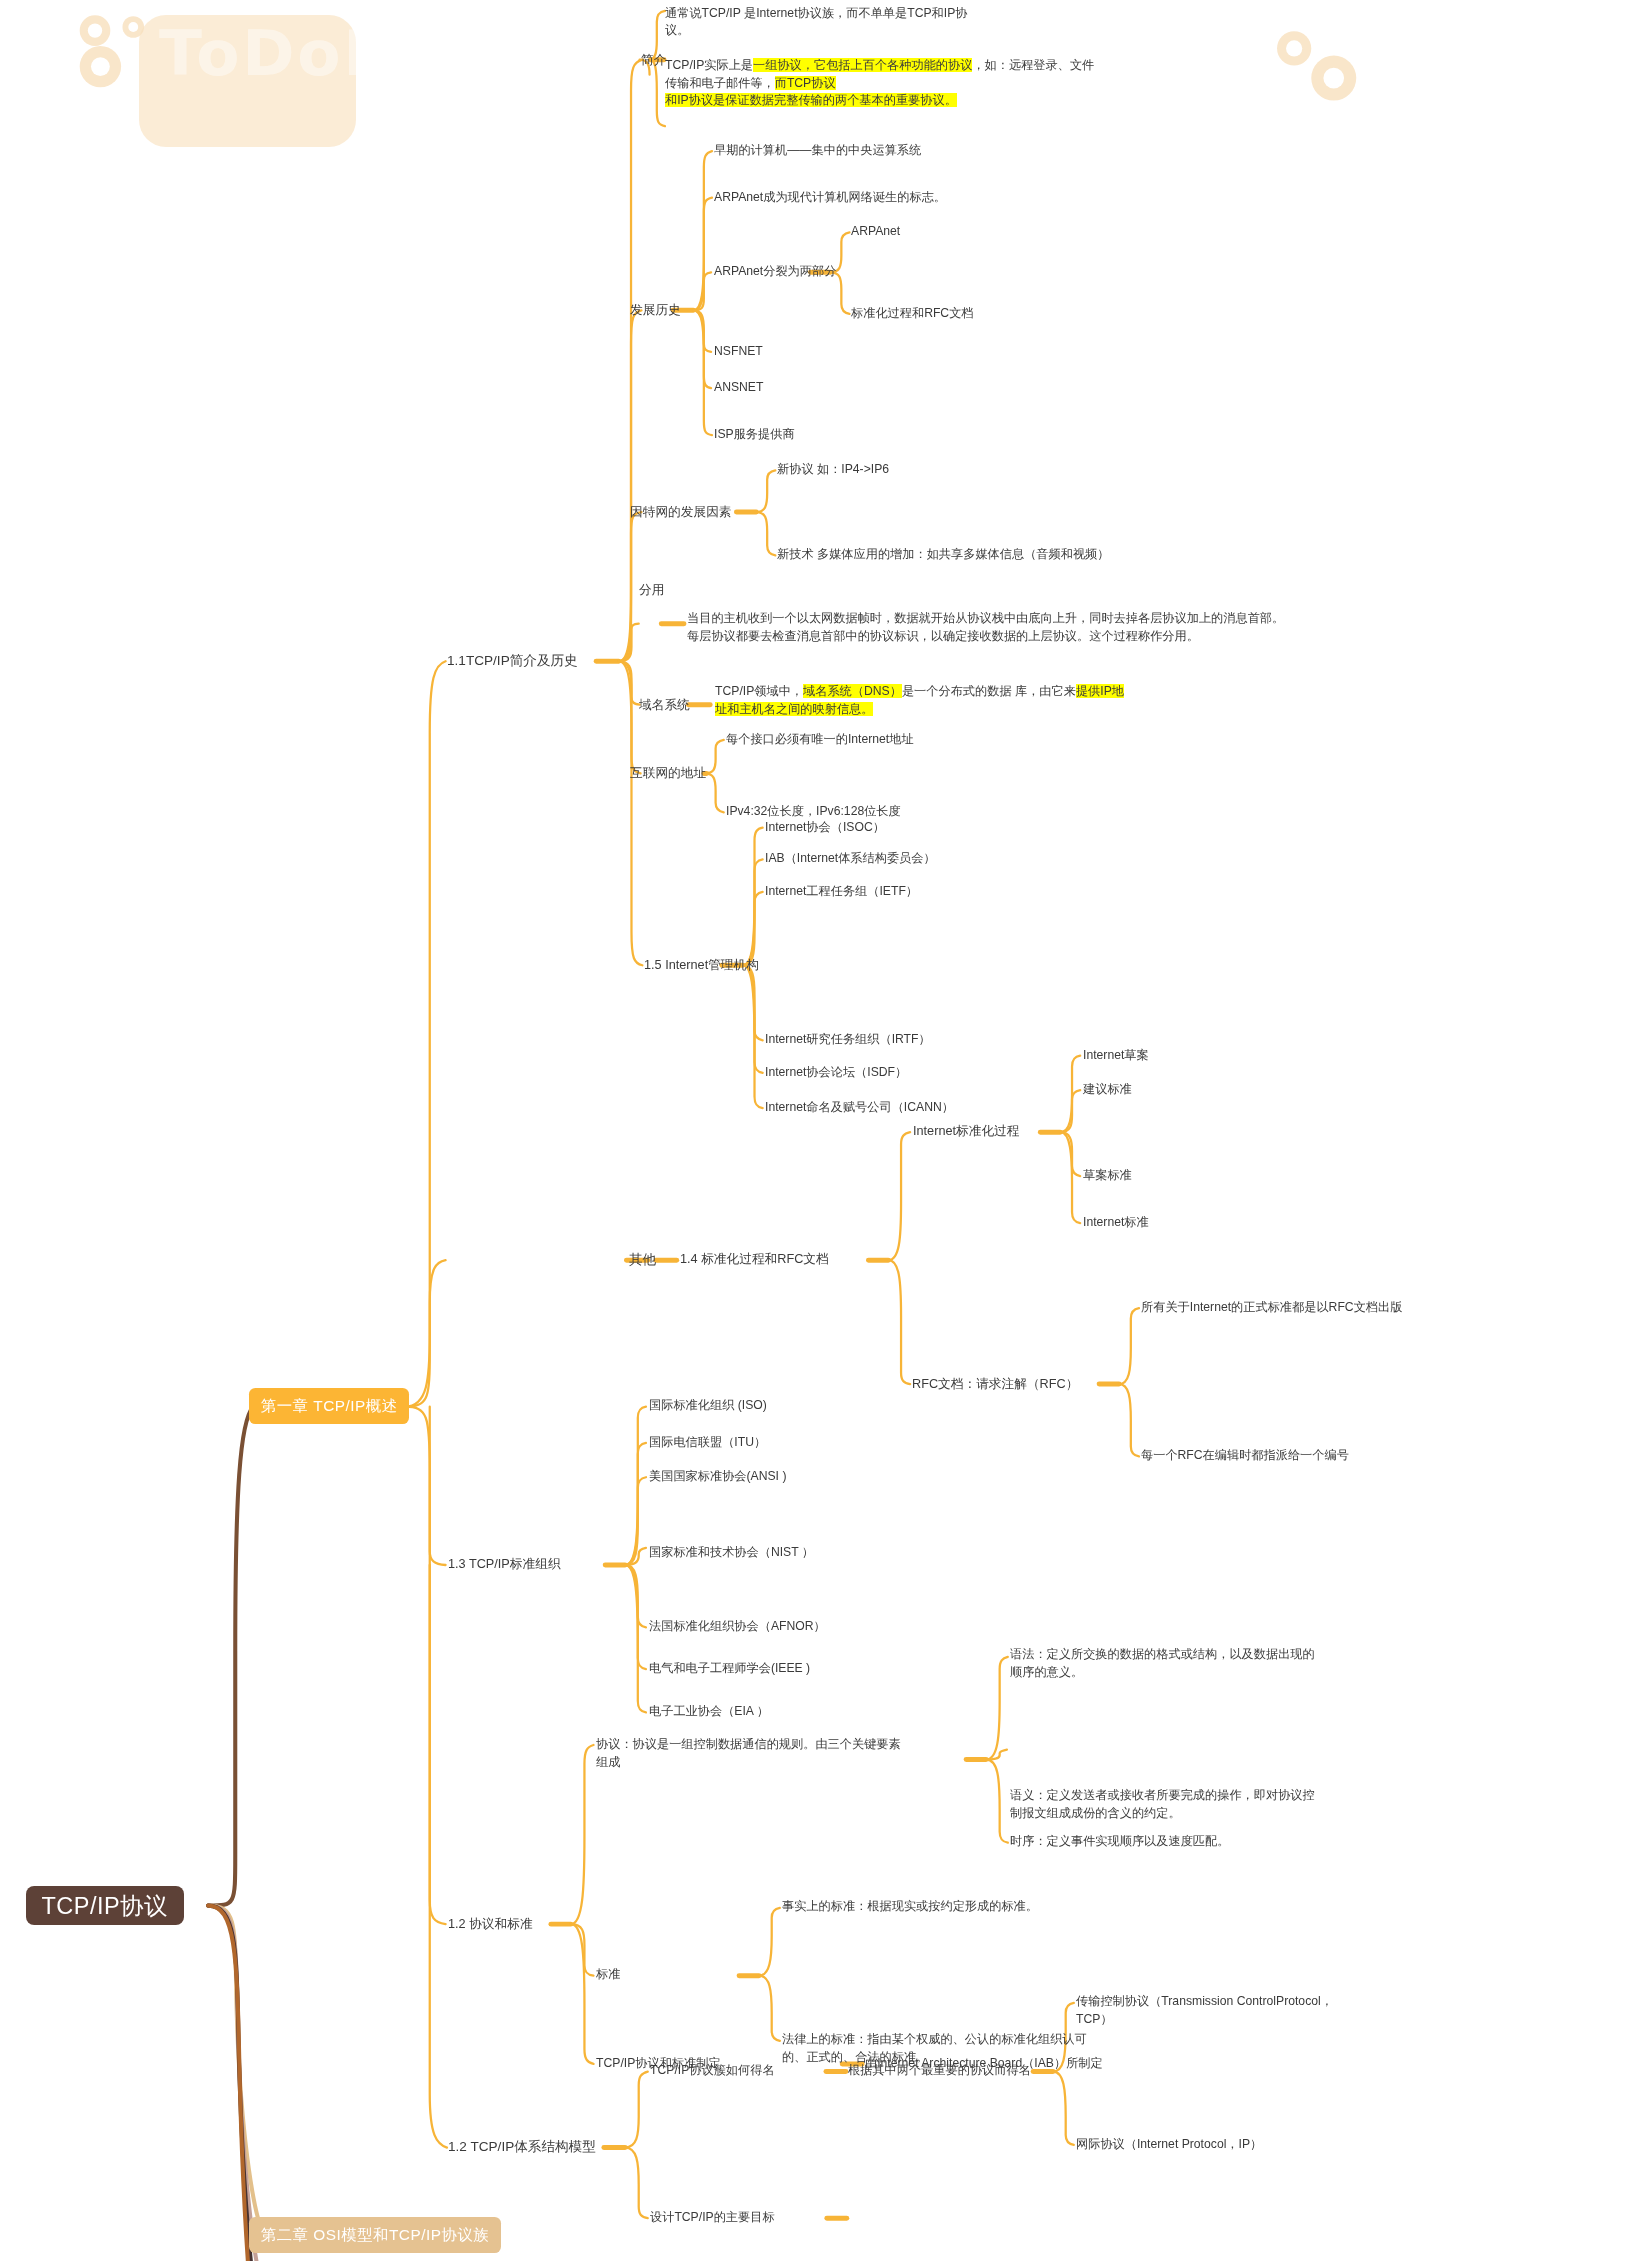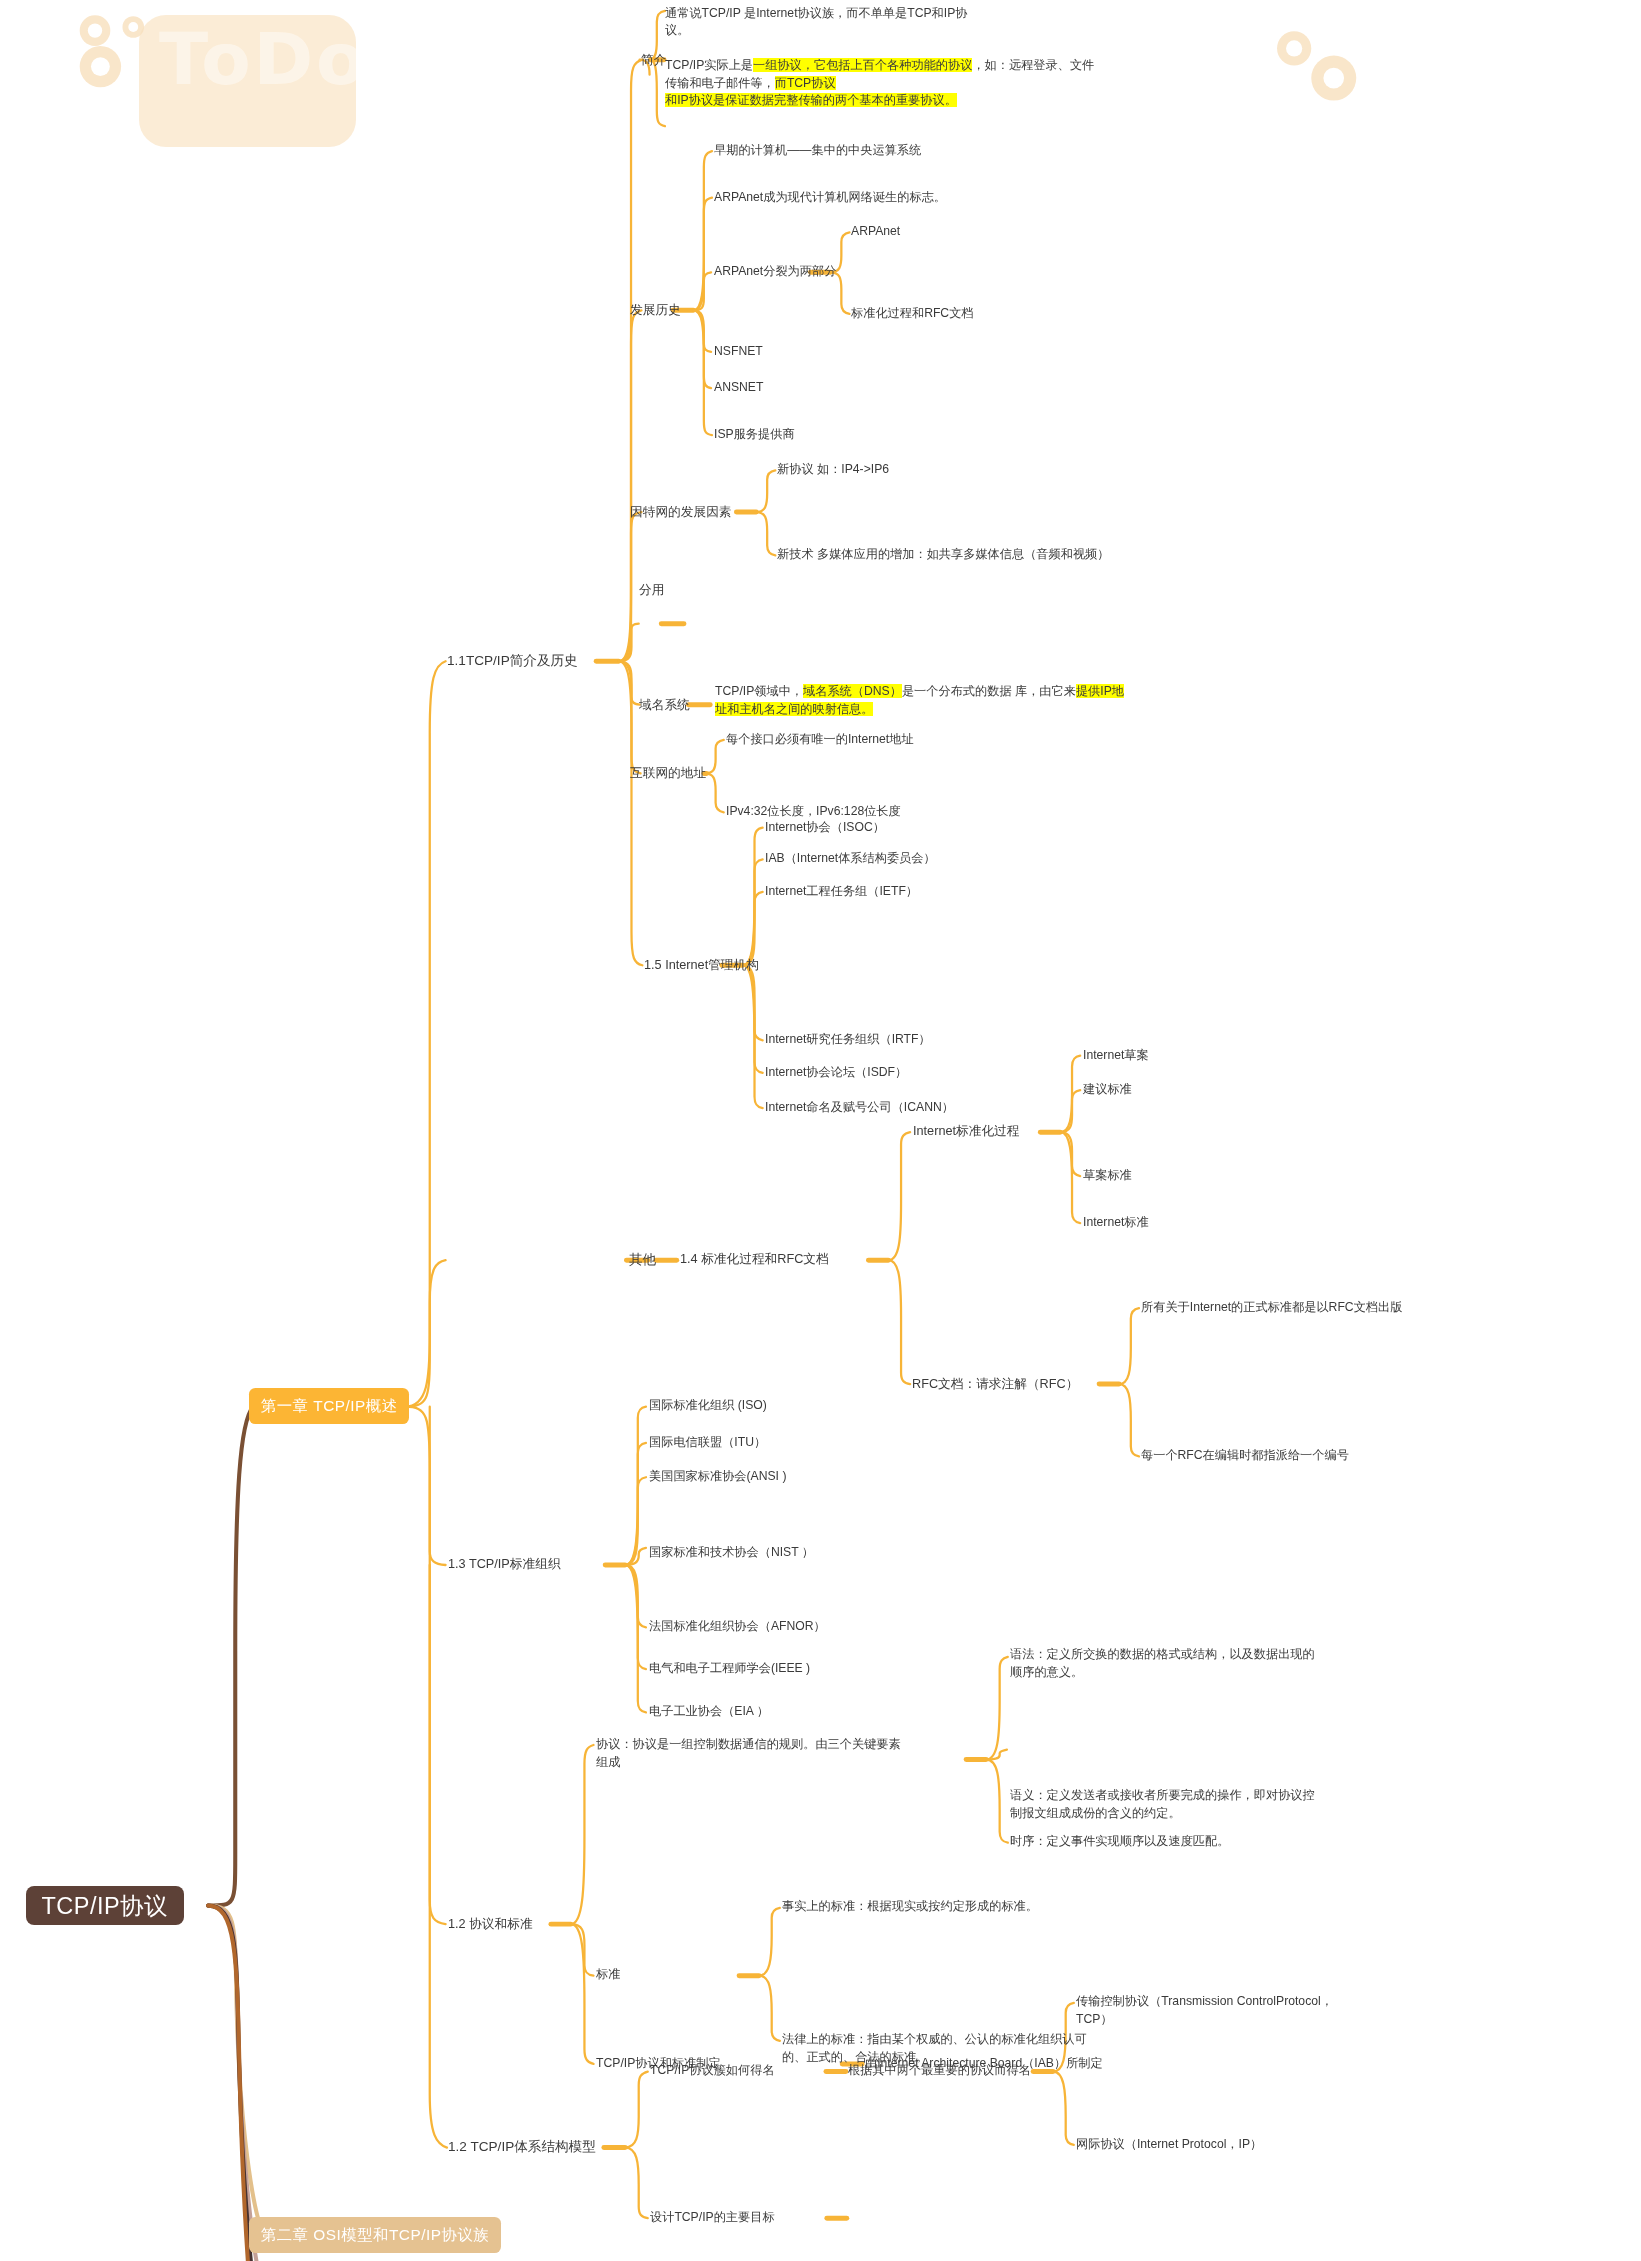--- a/index.html
+++ b/index.html
@@ -12,21 +12,21 @@
   .t-lvl2{font-size:13.6px;}
   .t-lvl3{font-size:12.7px;}
   .t-body{font-size:12.2px;}
   .hl{background:#ffff00;}
   
   .pill{position:absolute;border-radius:6.3px;color:#ffffff;display:flex;align-items:center;
         padding:0 11.8px;box-sizing:border-box;font-size:15.4px;letter-spacing:0.5px;white-space:nowrap;}
   #root-node{font-size:23.5px;border-radius:8.1px;padding:0 15.4px;}
   
   .wm{position:absolute;pointer-events:none;}
-  #wm-logo-text{font-size:72px;font-weight:bold;color:#ffffff;letter-spacing:2.7px;
+  #wm-logo-text{font-size:63px;font-weight:bold;color:#ffffff;letter-spacing:2.7px;
      font-family:"DejaVu Sans",sans-serif;}
   .wm-blob{position:absolute;background:#f8e0bd;pointer-events:none;}
   .wm-flower{position:absolute;pointer-events:none;}
 </style>
 </head>
 <body>
 
 <div id="stage">
 
   <div class="wm-blob" style="left:139px;top:15px;width:217px;height:132px;border-radius:27px;opacity:.62;"></div>
@@ -193,20 +193,22 @@
   <div class="node nw t-body" style="left:851px;top:305px;">标准化过程和RFC文档</div>
   <div class="node nw t-body" style="left:714px;top:343px;">NSFNET</div>
   <div class="node nw t-body" style="left:714px;top:379px;">ANSNET</div>
   <div class="node nw t-body" style="left:714px;top:426px;">ISP服务提供商</div>
 
   <div class="node nw t-lvl3" style="left:630px;top:503px;">因特网的发展因素</div>
   <div class="node nw t-body" style="left:777px;top:461px;">新协议 如：IP4-&gt;IP6</div>
   <div class="node nw t-body" style="left:777px;top:546px;">新技术 多媒体应用的增加：如共享多媒体信息（音频和视频）</div>
 
   <div class="node nw t-lvl3" style="left:639px;top:581px;">分用</div>
+  <div class="node t-body" style="left:687px;top:610px;width:909px;">当目的主机收到一个以太网数据帧时，数据就开始从协议栈中由底向上升，同时去掉各层协议加上的消息首部。
+每层协议都要去检查消息首部中的协议标识，以确定接收数据的上层协议。这个过程称作分用。</div>
 
   <div class="node nw t-lvl3" style="left:639px;top:696px;">域名系统</div>
   <div class="node t-body" style="left:715px;top:683px;width:416px;white-space:normal;"><span>TCP/IP领域中，</span><span class="hl">域名系统（DNS）</span><span>是一个分布式的数据
 库，由它来</span><span class="hl">提供IP地址和主机名之间的映射信息。</span></div>
 
   <div class="node nw t-lvl3" style="left:630px;top:764px;">互联网的地址</div>
   <div class="node nw t-body" style="left:726px;top:731px;">每个接口必须有唯一的Internet地址</div>
   <div class="node nw t-body" style="left:726px;top:803px;">IPv4:32位长度，IPv6:128位长度</div>
 
   <div class="node nw t-lvl3" style="left:644px;top:956px;">1.5  Internet管理机构</div>

